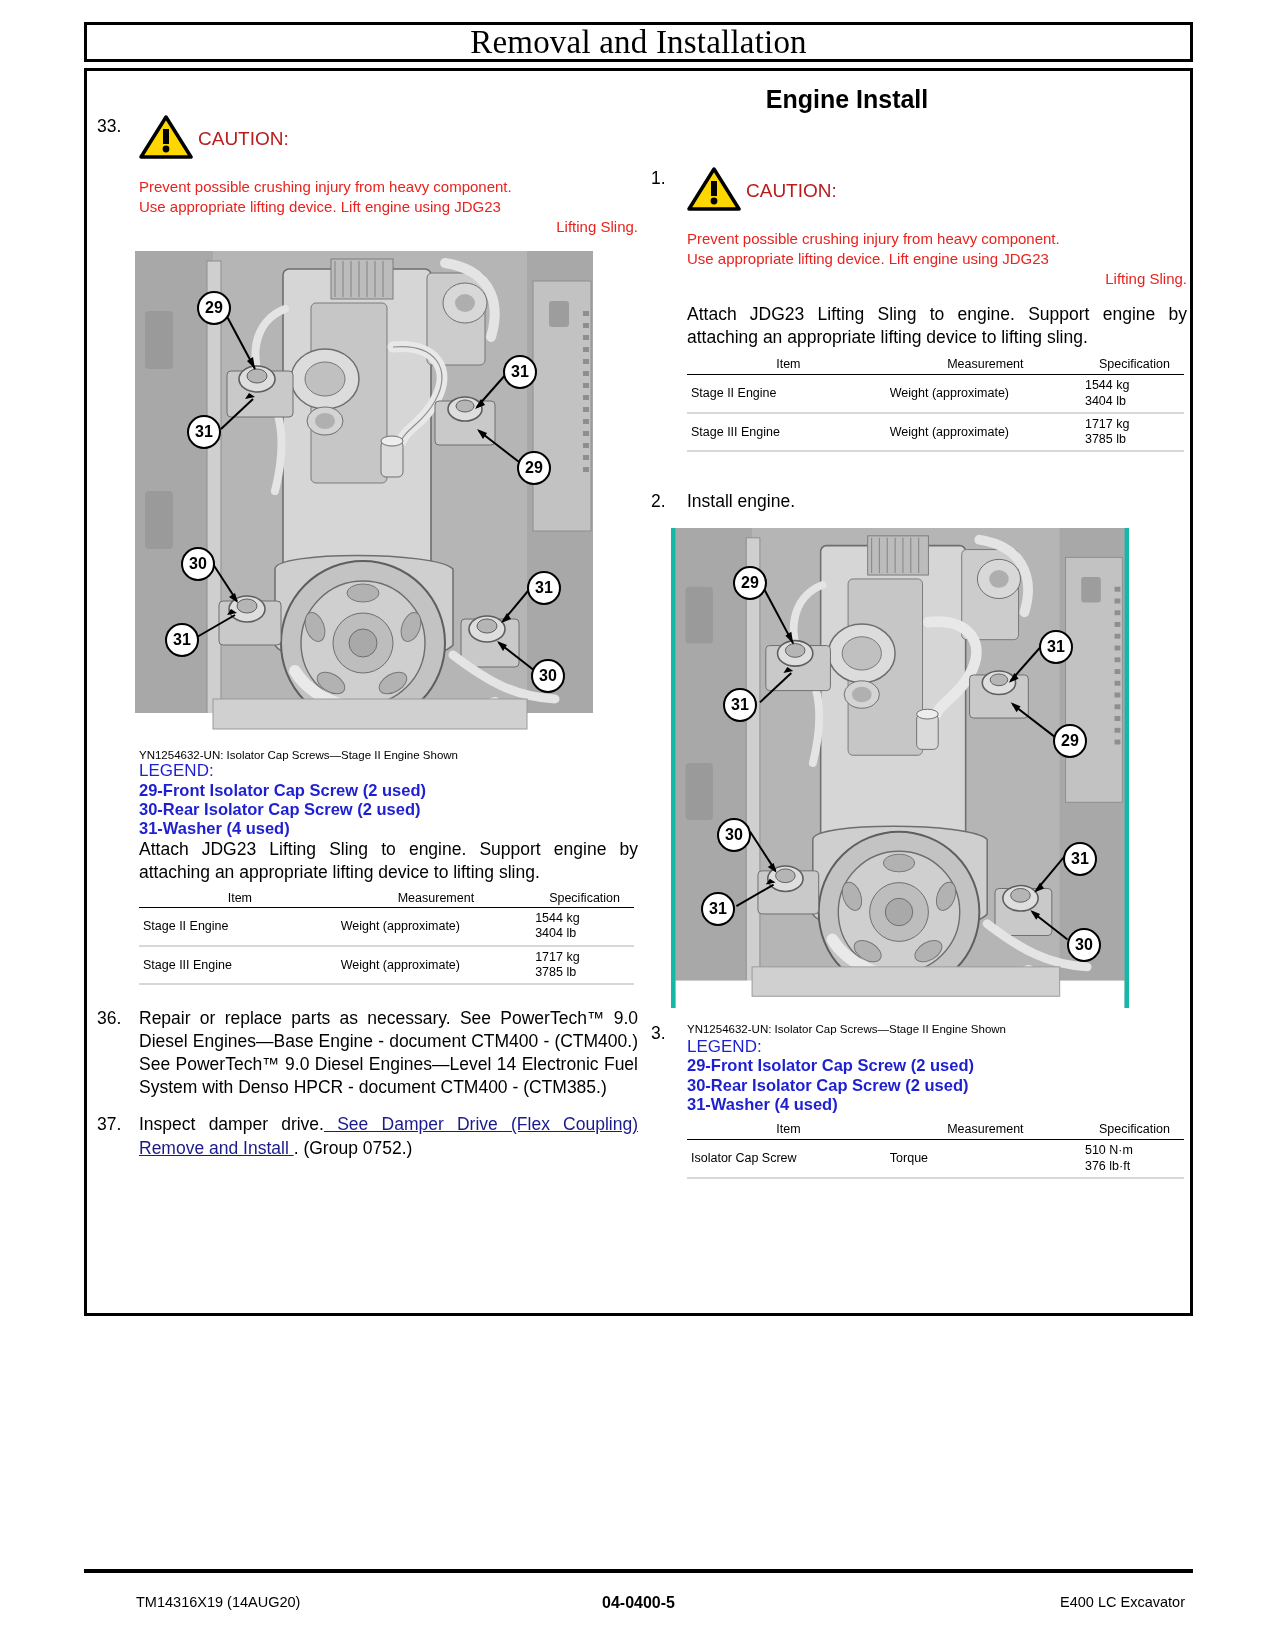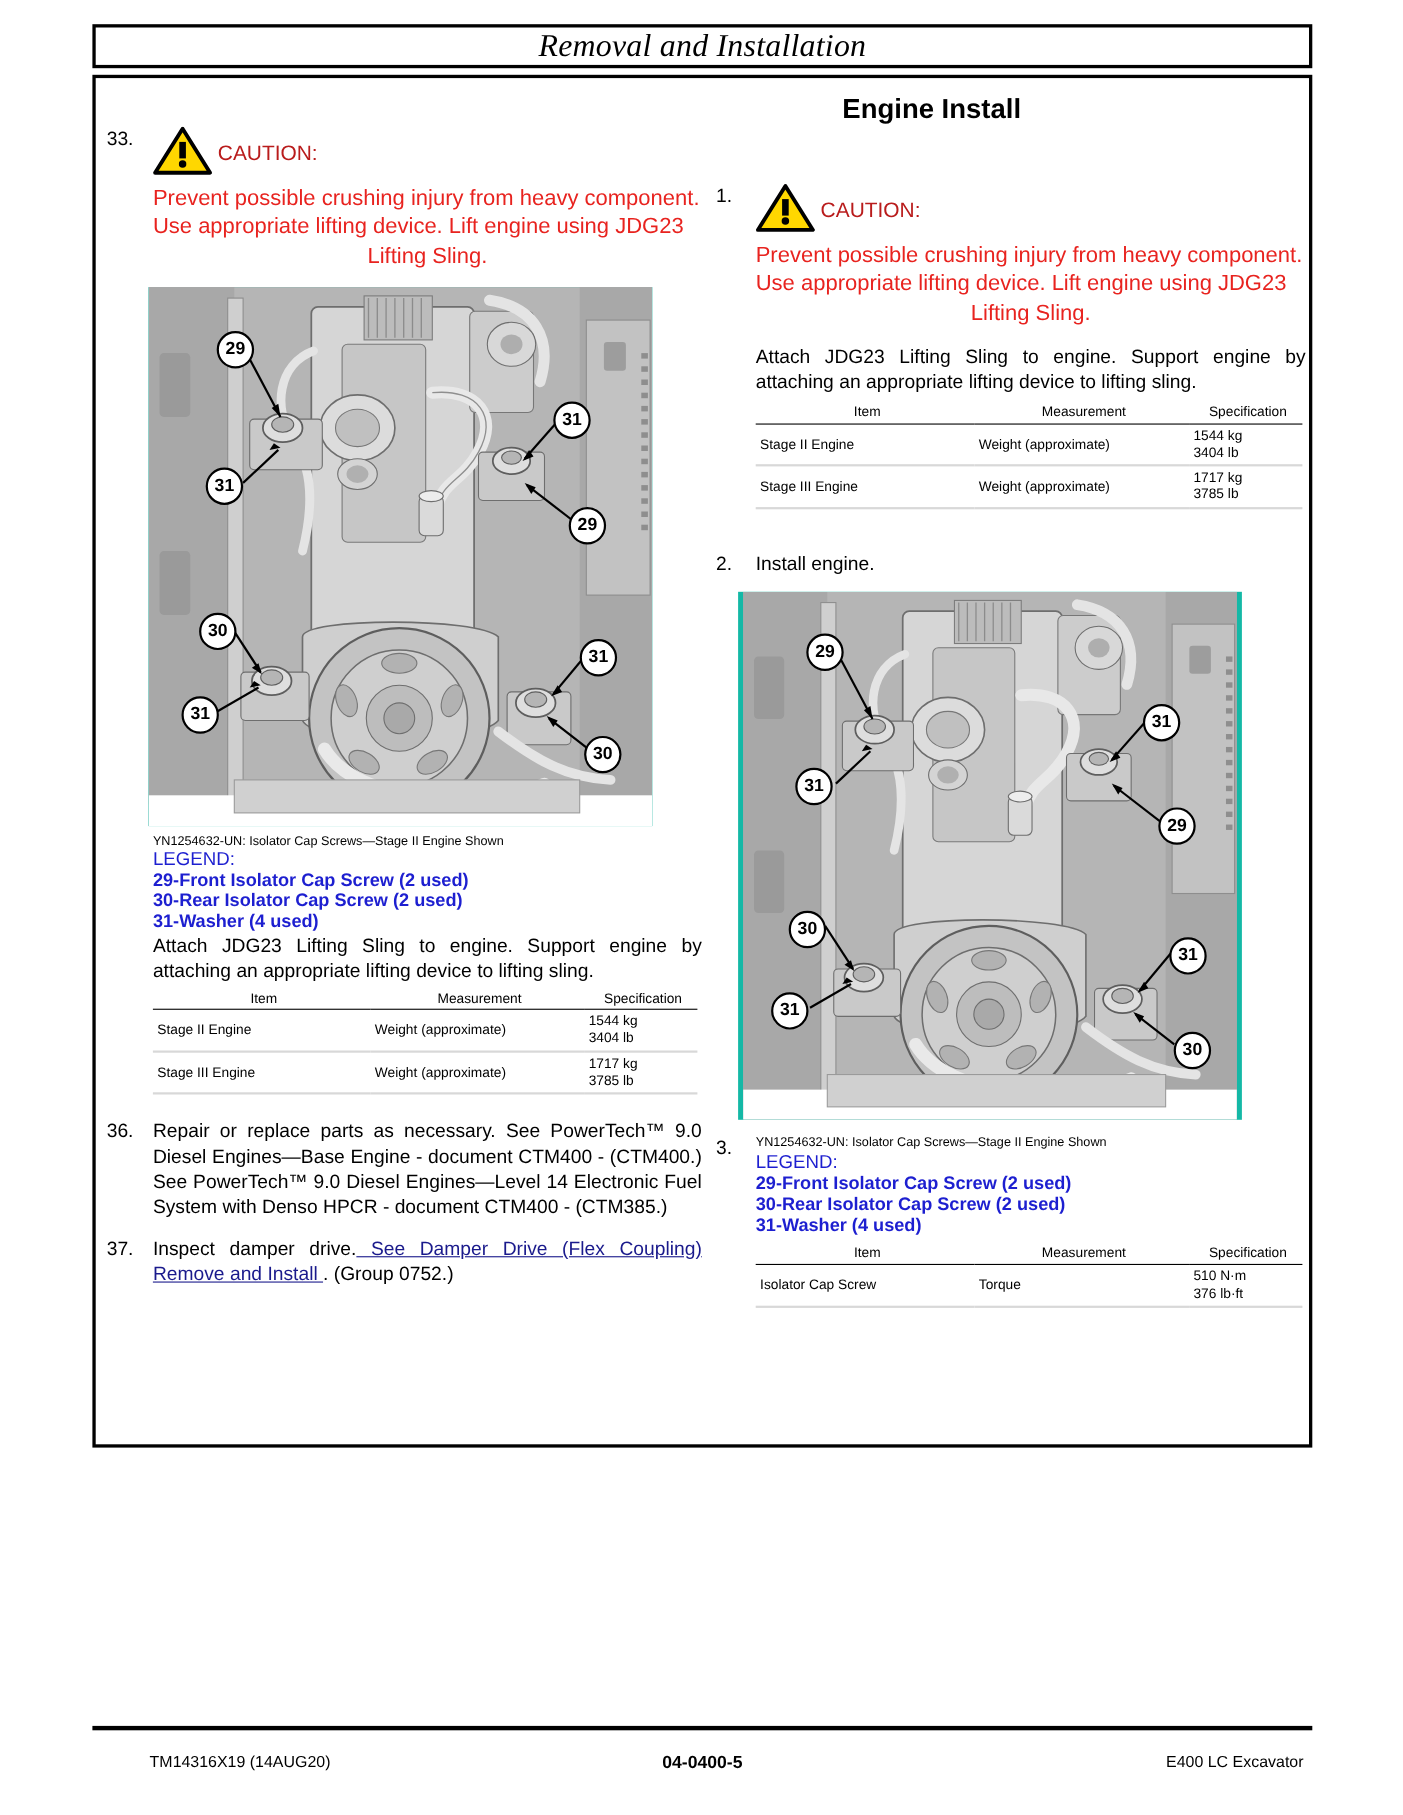--- a/index.html
+++ b/index.html
@@ -31,22 +31,21 @@
     width: 1109px;
     height: 40px;
     border: 3px solid #000;
     box-sizing: border-box;
     display: flex;
     align-items: center;
     justify-content: center;
   }
   .header-title {
     font-family: "Liberation Serif", serif;
-    font-style: italic;
-    font-size: 29px;
+    font-size: 33px;
     letter-spacing: 0.2px;
   }
 
   .body-box {
     position: absolute;
     left: 84px;
     top: 68px;
     width: 1109px;
     height: 1248px;
     border: 3px solid #000;
@@ -111,26 +110,26 @@
     vertical-align: -10px;
     margin-right: 5px;
   }
   .caution-word {
     color: #b91c1c;
     font-size: 19px;
     vertical-align: 4px;
   }
   .caution-text {
     color: #e8231f;
-    font-size: 20px;
+    font-size: 15px;
     line-height: 1.34;
     text-align: justify;
-    margin-top: 4px;
-  }
-  .caution-text div:last-child { text-align: center; }
+    margin-top: 14px;
+  }
+  .caution-text div:last-child { text-align: right; }
 
   
   .figure {
     position: relative;
     background: #14b8a6;
     overflow: hidden;
   }
   .fig-left {
     margin-left: 42px;
     margin-top: 10px;

